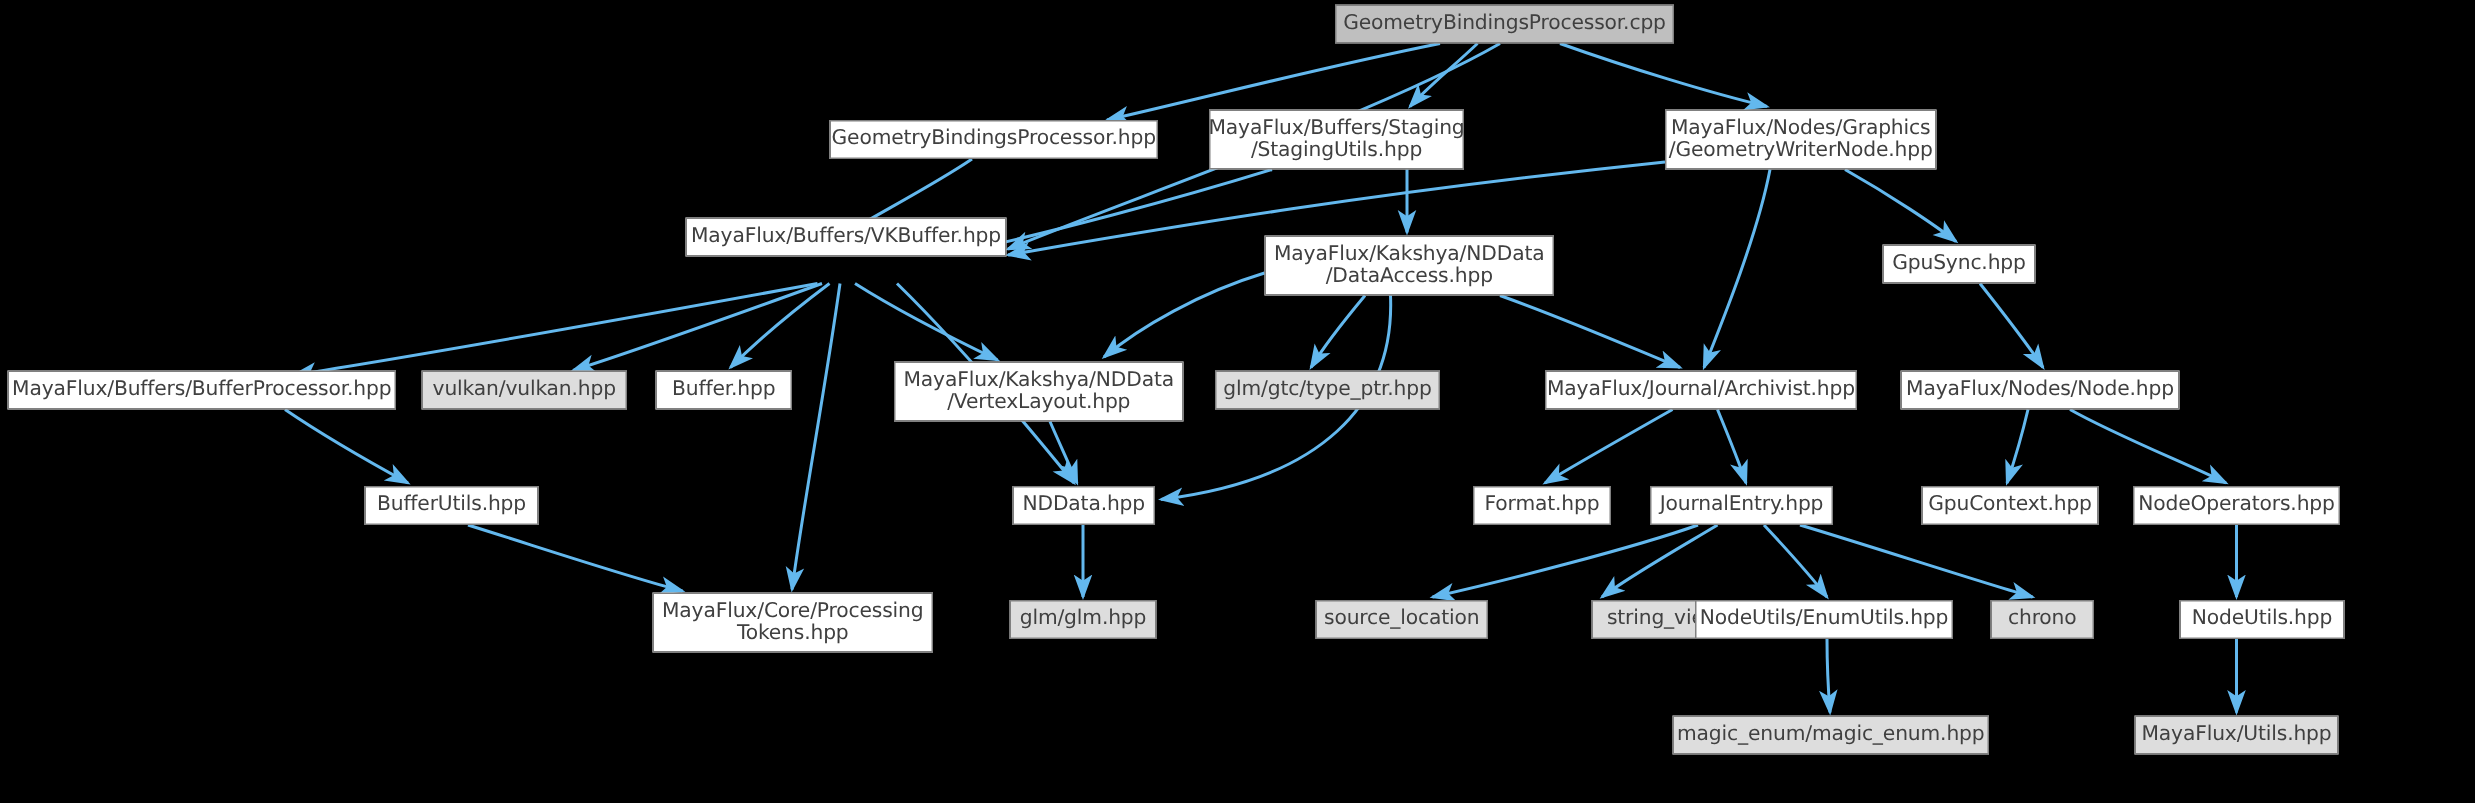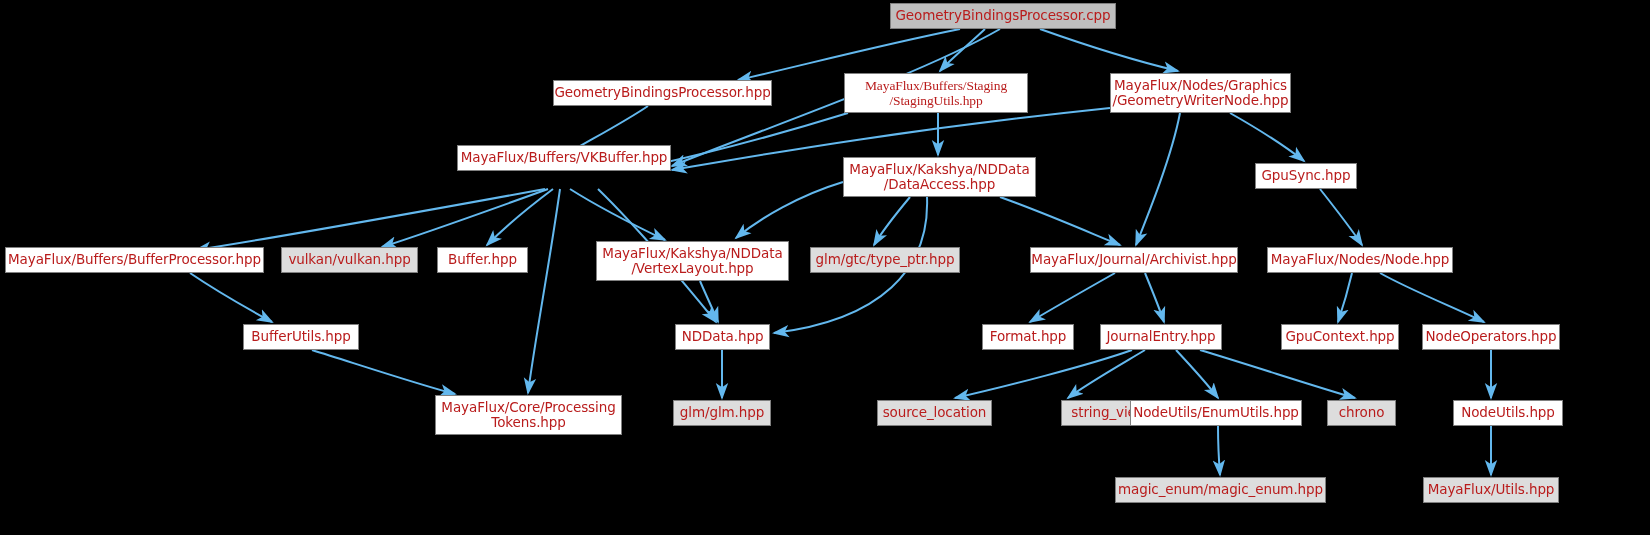--- a/index.html
+++ b/index.html
@@ -20,21 +20,21 @@
     left: 0; top: 0;
     width: 1650px;
     height: 535px;
     pointer-events: none;
   }
   .node {
     position: absolute;
     box-sizing: border-box;
     border: 1px solid #808080;
     background: #ffffff;
-    color: #b91c1c;
+    color: #404040;
     display: flex;
     align-items: center;
     justify-content: center;
     text-align: center;
     line-height: 1.12;
     font-size: 13.5px;
     letter-spacing: -0.1px;
     white-space: pre;
     z-index: 5;
   }
@@ -94,21 +94,21 @@
         <path d="M 1352 273 C 1348 290, 1342 310, 1338 322" fill="none" stroke="#63b8ee" stroke-width="2" marker-end="url(#arrow)"></path>
         <path d="M 1380 273 C 1410 290, 1460 310, 1484 322" fill="none" stroke="#63b8ee" stroke-width="2" marker-end="url(#arrow)"></path>
         <path d="M 1491 350 C 1491 365, 1491 385, 1491 398" fill="none" stroke="#63b8ee" stroke-width="2" marker-end="url(#arrow)"></path>
         <path d="M 1218 426 C 1218 445, 1219 462, 1220 475" fill="none" stroke="#63b8ee" stroke-width="2" marker-end="url(#arrow)"></path>
         <path d="M 1491 426 C 1491 445, 1491 462, 1491 475" fill="none" stroke="#63b8ee" stroke-width="2" marker-end="url(#arrow)"></path>
       </g>
   </svg>
   <div id="nodes-group">
       <div class="node root" style="left: 890px; top: 3px; width: 226px; height: 26px;"><span class="node-label">GeometryBindingsProcessor.cpp</span></div>
       <div class="node" style="left: 553px; top: 80px; width: 219px; height: 26px;"><span class="node-label">GeometryBindingsProcessor.hpp</span></div>
-      <div class="node" style="left: 844px; top: 73px; width: 184px; height: 40px; font-family: Liberation Serif, serif;"><span class="node-label">MayaFlux/Buffers/Staging
+      <div class="node" style="left: 806px; top: 73px; width: 170px; height: 40px;"><span class="node-label">MayaFlux/Buffers/Staging
 /StagingUtils.hpp</span></div>
       <div class="node" style="left: 1110px; top: 73px; width: 181px; height: 40px;"><span class="node-label">MayaFlux/Nodes/Graphics
 /GeometryWriterNode.hpp</span></div>
       <div class="node" style="left: 457px; top: 145px; width: 214px; height: 26px;"><span class="node-label">MayaFlux/Buffers/VKBuffer.hpp</span></div>
       <div class="node" style="left: 843px; top: 157px; width: 193px; height: 40px;"><span class="node-label">MayaFlux/Kakshya/NDData
 /DataAccess.hpp</span></div>
       <div class="node" style="left: 1255px; top: 163px; width: 102px; height: 26px;"><span class="node-label">GpuSync.hpp</span></div>
       <div class="node" style="left: 5px; top: 247px; width: 259px; height: 26px;"><span class="node-label">MayaFlux/Buffers/BufferProcessor.hpp</span></div>
       <div class="node ext" style="left: 281px; top: 247px; width: 137px; height: 26px;"><span class="node-label">vulkan/vulkan.hpp</span></div>
       <div class="node" style="left: 437px; top: 247px; width: 91px; height: 26px;"><span class="node-label">Buffer.hpp</span></div>

